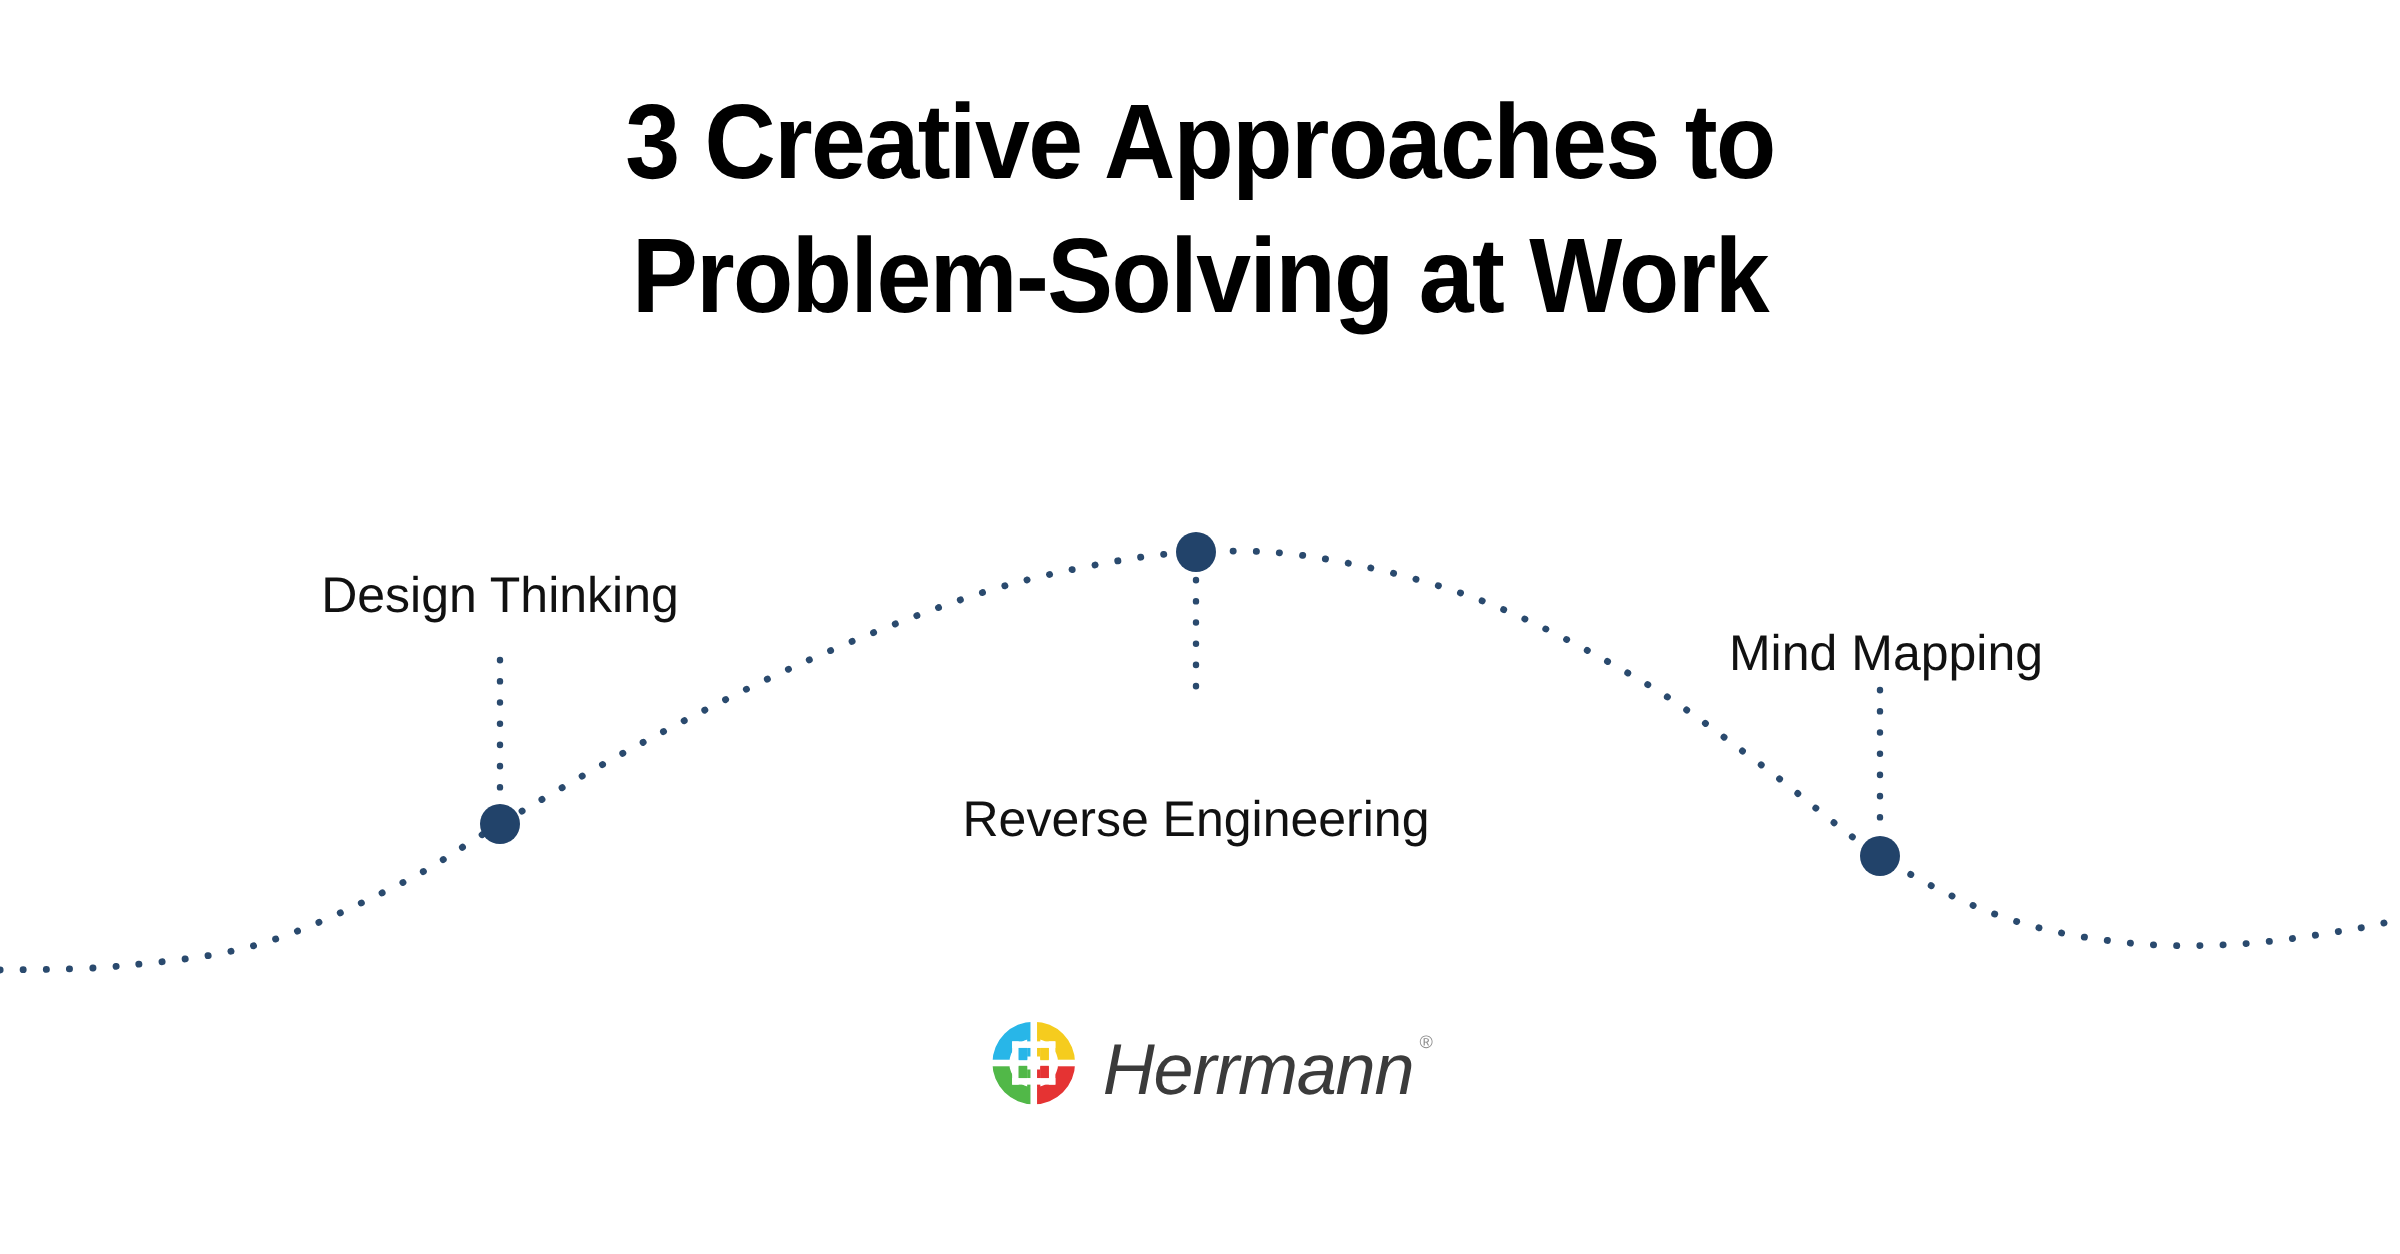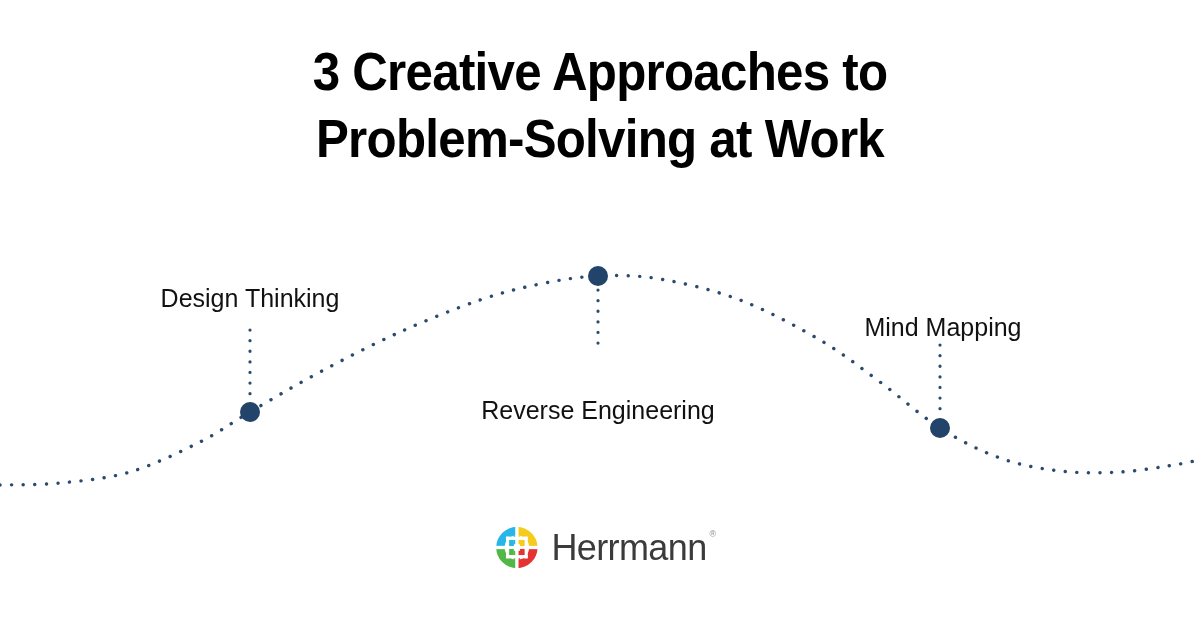--- a/index.html
+++ b/index.html
@@ -87,26 +87,27 @@
     z-index: 6;
   }
   .point-label.lbl-0 { left: 250px; top: 288px; }
   .point-label.lbl-1 { left: 598px; top: 360px; margin-top: 41px; }
   .point-label.lbl-2 { left: 943px; top: 308px; }
 
   
   .brand {
     position: absolute;
     left: 50%;
-    top: 524px;
+    top: 508px;
     transform: translateX(-50%);
     display: flex;
-    align-items: center;
+    align-items: flex-end;
     gap: 11px;
     z-index: 7;
+    font-style: italic;
   }
   .brand-mark {
     width: 47px;
     height: 47px;
     display: block;
     flex: 0 0 auto;
   }
   .brand-word {
     position: relative;
     font-family: "Liberation Sans", "DejaVu Sans", sans-serif;

